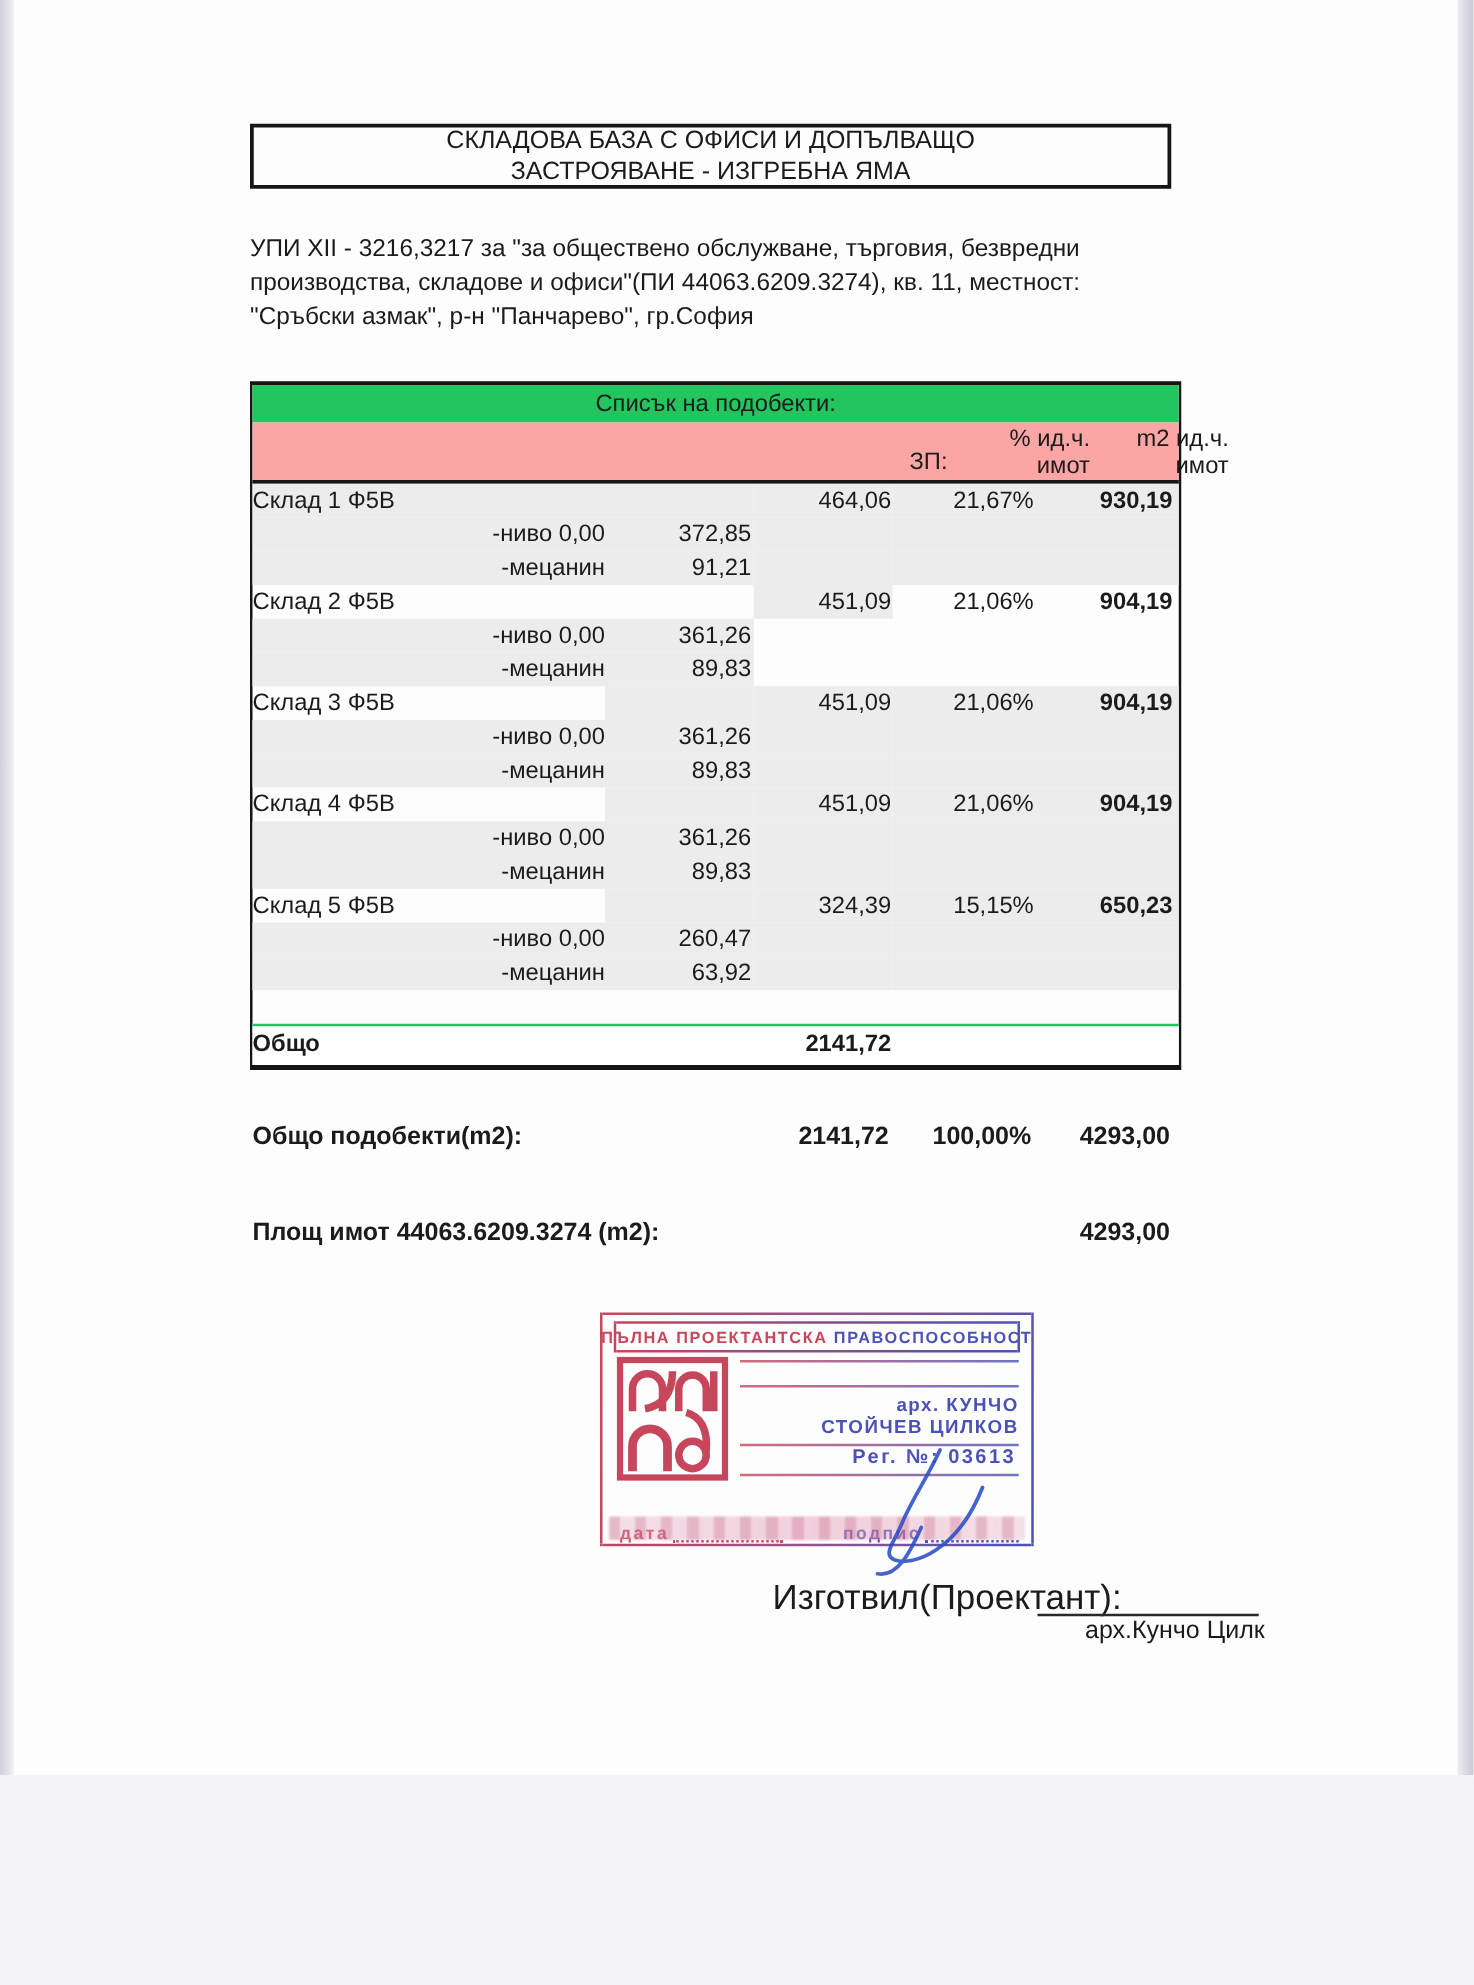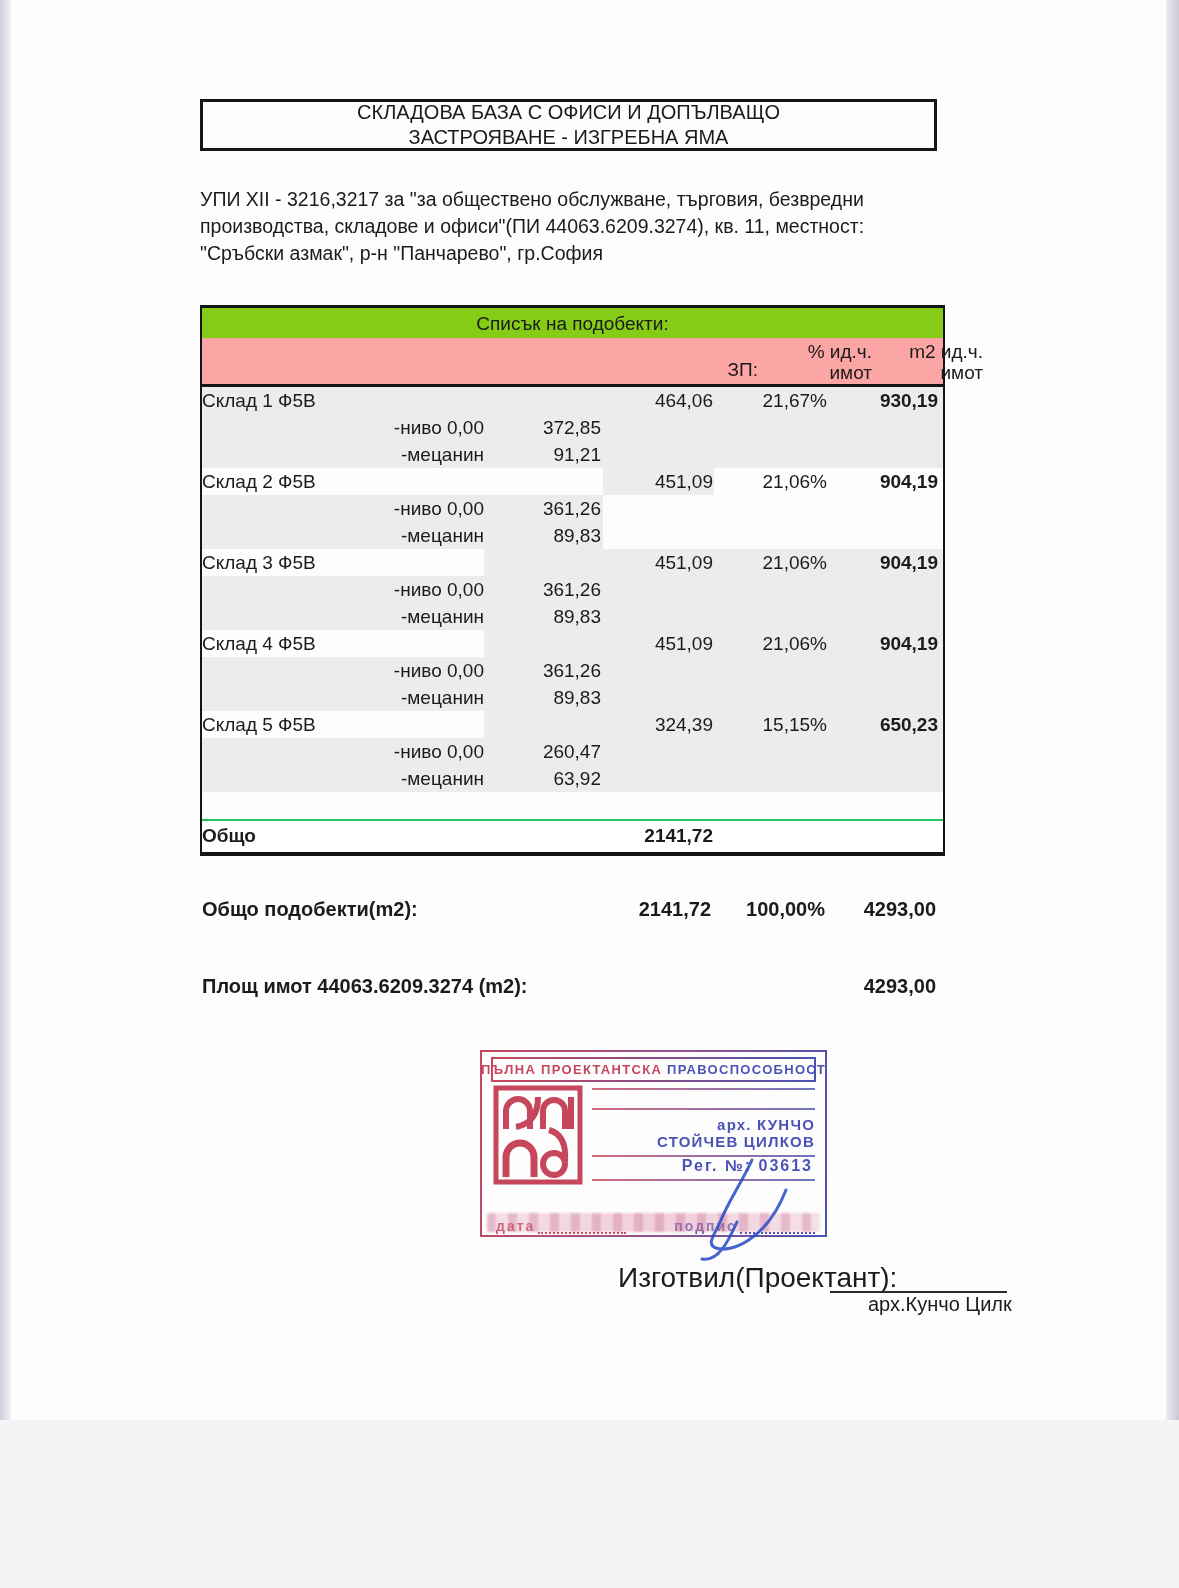--- a/index.html
+++ b/index.html
@@ -17,21 +17,21 @@
     border:3px solid #161616;display:flex;flex-direction:column;justify-content:center;
     text-align:center;font-size:20px;line-height:25px;box-sizing:border-box;}
 
   
   .intro{position:absolute;left:200px;top:186px;width:730px;font-size:19.5px;
     line-height:27px;white-space:pre-line;}
 
   
   .dtable{position:absolute;left:200px;top:305px;width:741px;
     border:2px solid #151515;border-top-width:3px;border-bottom-width:4px;box-sizing:content-box;}
-  .t-caption{height:30px;font-size:19px;line-height:32px;text-align:center;background:#84cc16;}
+  .t-caption{height:30px;font-size:19px;line-height:32px;text-align:center;background:#22c55e;}
   .t-heads{display:grid;grid-template-columns:182px 100px 119px 111px 114px 115px;
     height:46px;border-bottom:3px solid #151515;background:#fca5a5;align-items:end;padding-left:45px;}
   .t-heads .hc{text-align:center;font-size:19px;line-height:21px;padding-bottom:1px;}
   .t-heads .h-zp{text-align:right;font-size:19px;padding-right:42px;padding-bottom:1px;}
   .trow,.t-total{display:grid;grid-template-columns:182px 100px 119px 111px 114px 115px;}
   .trow{height:27px;}
   .tc{font-size:19px;line-height:27px;white-space:nowrap;overflow:visible;}
   .tc.c1{padding-left:0;box-sizing:border-box;}
   .tc.c2{text-align:right;}
   .tc.c3{text-align:right;padding-right:2px;box-sizing:border-box;}

